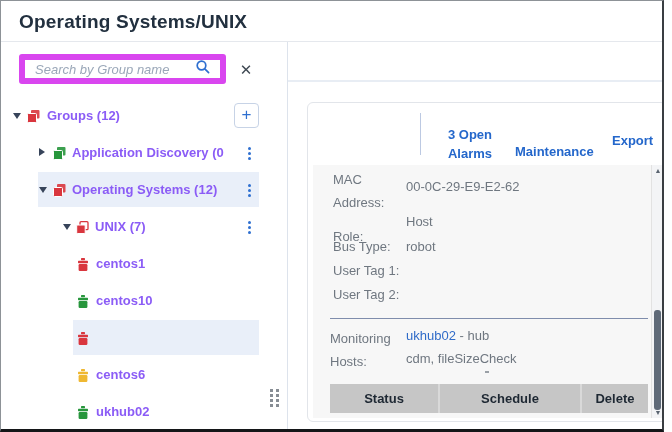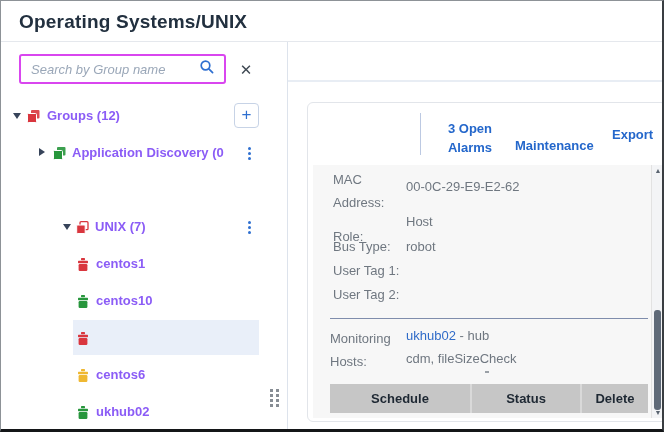--- a/index.html
+++ b/index.html
@@ -16,21 +16,21 @@
   .page-title {
     position:absolute; left:18px; top:10px;
     font-size:19px; font-weight:bold; color:#22303f; letter-spacing:.2px;
   }
   .title-rule { position:absolute; left:0; right:0; top:40px; height:1px; background:#e5e8ed; }
   .panel-divider { position:absolute; left:286px; top:41px; width:1px; bottom:0; background:#dde3ec; }
 
   
   .search-box {
     position:absolute; left:18px; top:53px; width:207px; height:30px;
-    border:2px solid #d946ef; border-radius:3px; background:#fff;
+    border:6px solid #d946ef; border-radius:3px; background:#fff;
     display:flex; align-items:center; padding:0 9px 0 10px;
   }
   .search-box input {
     flex:1; border:none; outline:none; font-family:"Liberation Sans", sans-serif;
     font-size:13px; color:#44505e; background:transparent; min-width:0;
   }
   .search-box input::placeholder { font-style:italic; color:#9aa7b8; opacity:1; }
   .mag-svg { flex:0 0 auto; }
   .clear-btn {
     position:absolute; left:234px; top:58px; width:22px; height:22px;
@@ -67,21 +67,21 @@
   .band-rule { position:absolute; left:287px; right:0; top:79px; height:2px; background:#e8edf4; }
   .card {
     position:absolute; left:306px; top:101px; width:360px; height:320px;
     background:#fff; border:1px solid #e2e5ea; border-radius:6px;
   }
   .dd-title {
     position:absolute; left:14px; top:15px; width:82px;
     font-size:15px; font-weight:bold; color:#50565c; line-height:20px;
   }
   .hdr-vrule { position:absolute; left:112px; top:10px; width:1px; height:42px; background:#bcc9e2; }
-  .lnk { color:#2467cb; font-weight:bold; font-size:13px; cursor:pointer; }
+  .lnk { color:#2467cb; font-weight:bold; font-size:13px; cursor:pointer;margin-top:6px; }
   .alarms-link { position:absolute; left:129px; top:16px; width:66px; text-align:center; line-height:19px; }
   .maint-link { position:absolute; left:207px; top:35px;text-align:center; }
   .export-link { position:absolute; left:304px; top:24px; }
 
   
   .details {
     position:absolute; left:5px; top:62px; width:350px; height:253px;
     background:#f7f7f7; font-size:13px; color:#6f7780;
   }
   .fld { position:absolute; white-space:nowrap; }
@@ -154,20 +154,36 @@
         </svg>
     </span>
     <span class="tlabel" style="left:71px">Application Discovery (0</span>
     <span class="kebab">
         <i></i>
         <i></i>
         <i></i>
       </span>
   </div>
 
+  <div class="trow" style="top:170px">
+    <div class="hl" style="left:37px"></div>
+    <span class="arr down" style="left:38px"></span>
+    <span class="gicon red" style="left:52px">
+      <svg width="13" height="13" viewBox="0 0 13 13">
+          <rect x="4" y="0" width="8.5" height="8.5" rx="1" fill="currentColor" opacity=".9"></rect>
+          <rect x="0.5" y="3.5" width="9" height="9" rx="1" fill="currentColor" stroke="#fff" stroke-width="1"></rect>
+        </svg>
+    </span>
+    <span class="tlabel" style="left:71px">Operating Systems (12)</span>
+    <span class="kebab">
+        <i></i>
+        <i></i>
+        <i></i>
+      </span>
+  </div>
 
   <div class="trow" style="top:207px">
     <span class="arr down" style="left:62px"></span>
     <span class="gicon red" style="left:75px">
       <svg width="13" height="13" viewBox="0 0 13 13">
           <rect x="4" y="0.7" width="8" height="8" rx="1" fill="#fff" stroke="currentColor" stroke-width="1.3"></rect>
           <rect x="0.7" y="4" width="8.5" height="8.5" rx="1" fill="currentColor" stroke="#fff" stroke-width="1"></rect>
         </svg>
     </span>
     <span class="tlabel" style="left:94px">UNIX (7)</span>
@@ -267,22 +283,22 @@
 
       <div class="sect-rule"></div>
 
       <div class="fld lbl-mon">Monitoring Hosts:</div>
       <div class="fld val-mon1"><span class="host-link">ukhub02</span><span> - hub</span></div>
       <div class="fld val-mon2">cdm, fileSizeCheck</div>
 
       <div class="resize-dash"></div>
 
       <div class="sched-table">
+        <div class="th th-status">Status</div>
         <div class="th th-schedule">Schedule</div>
-        <div class="th th-status">Status</div>
         <div class="th th-delete">Delete</div>
       </div>
 
       <div class="sbar">
         <div class="a up">▲</div>
         <div class="thumb"></div>
         <div class="a dn">▼</div>
       </div>
     </div>
   </div>

